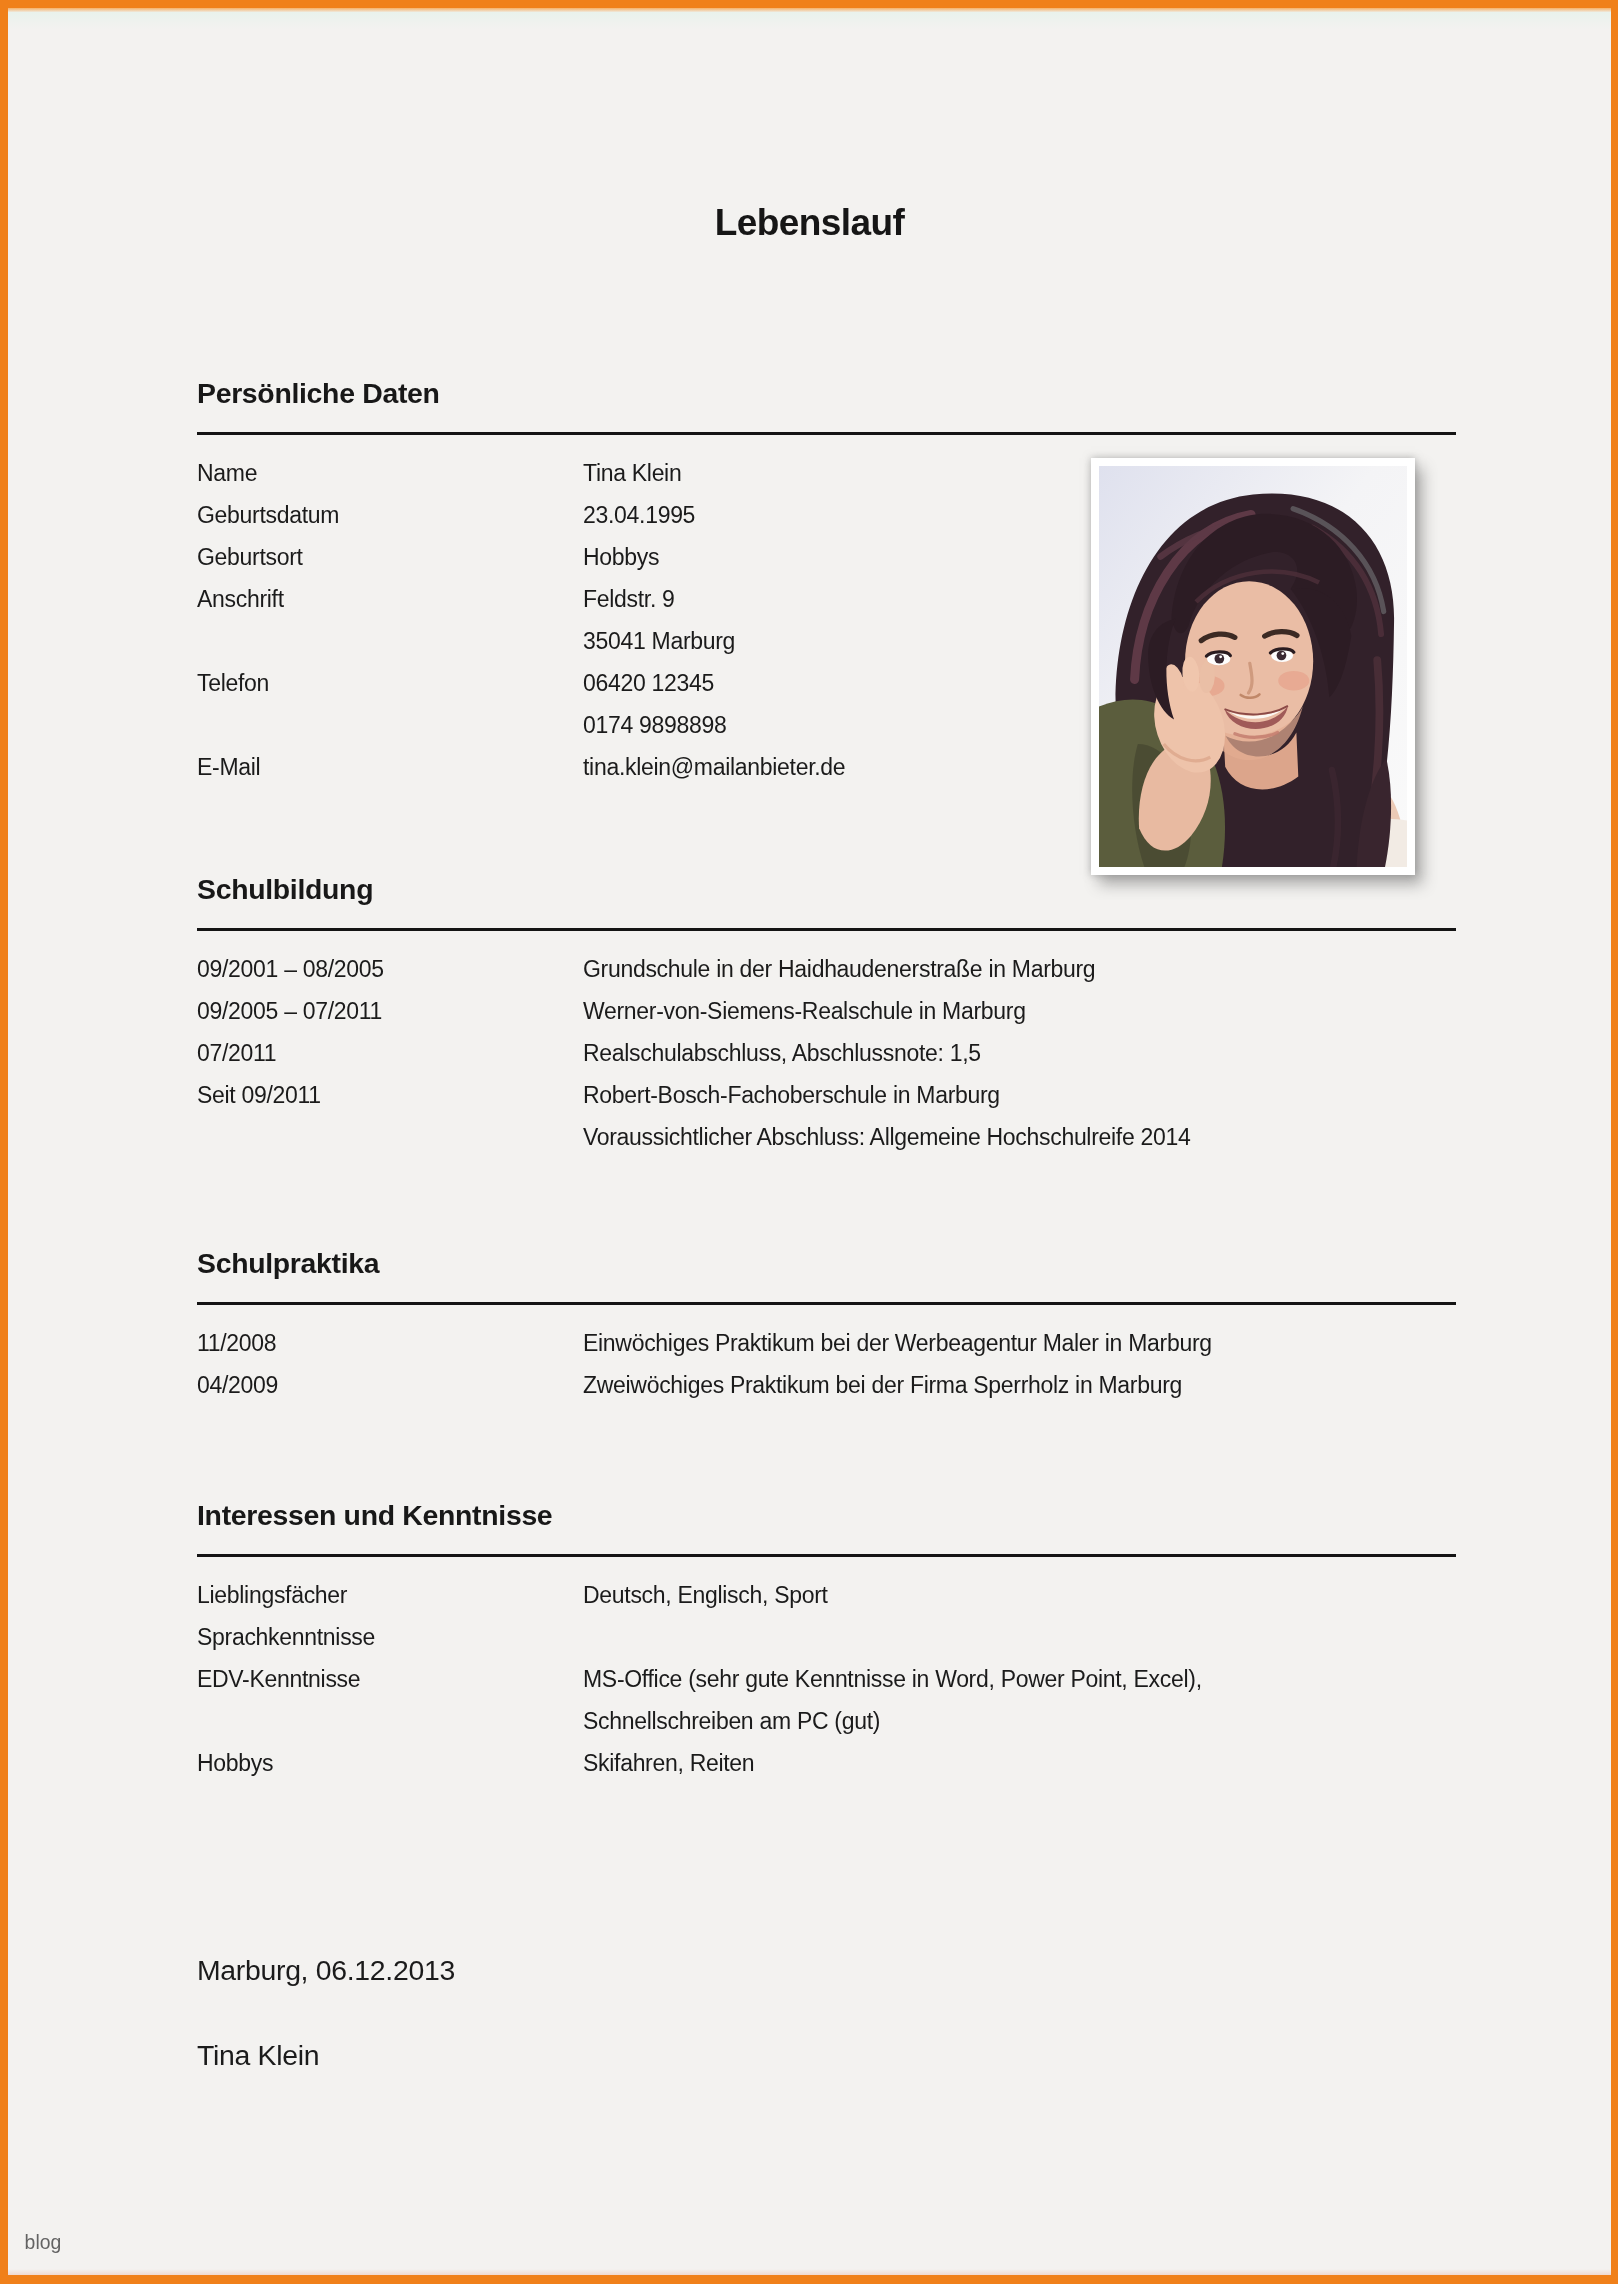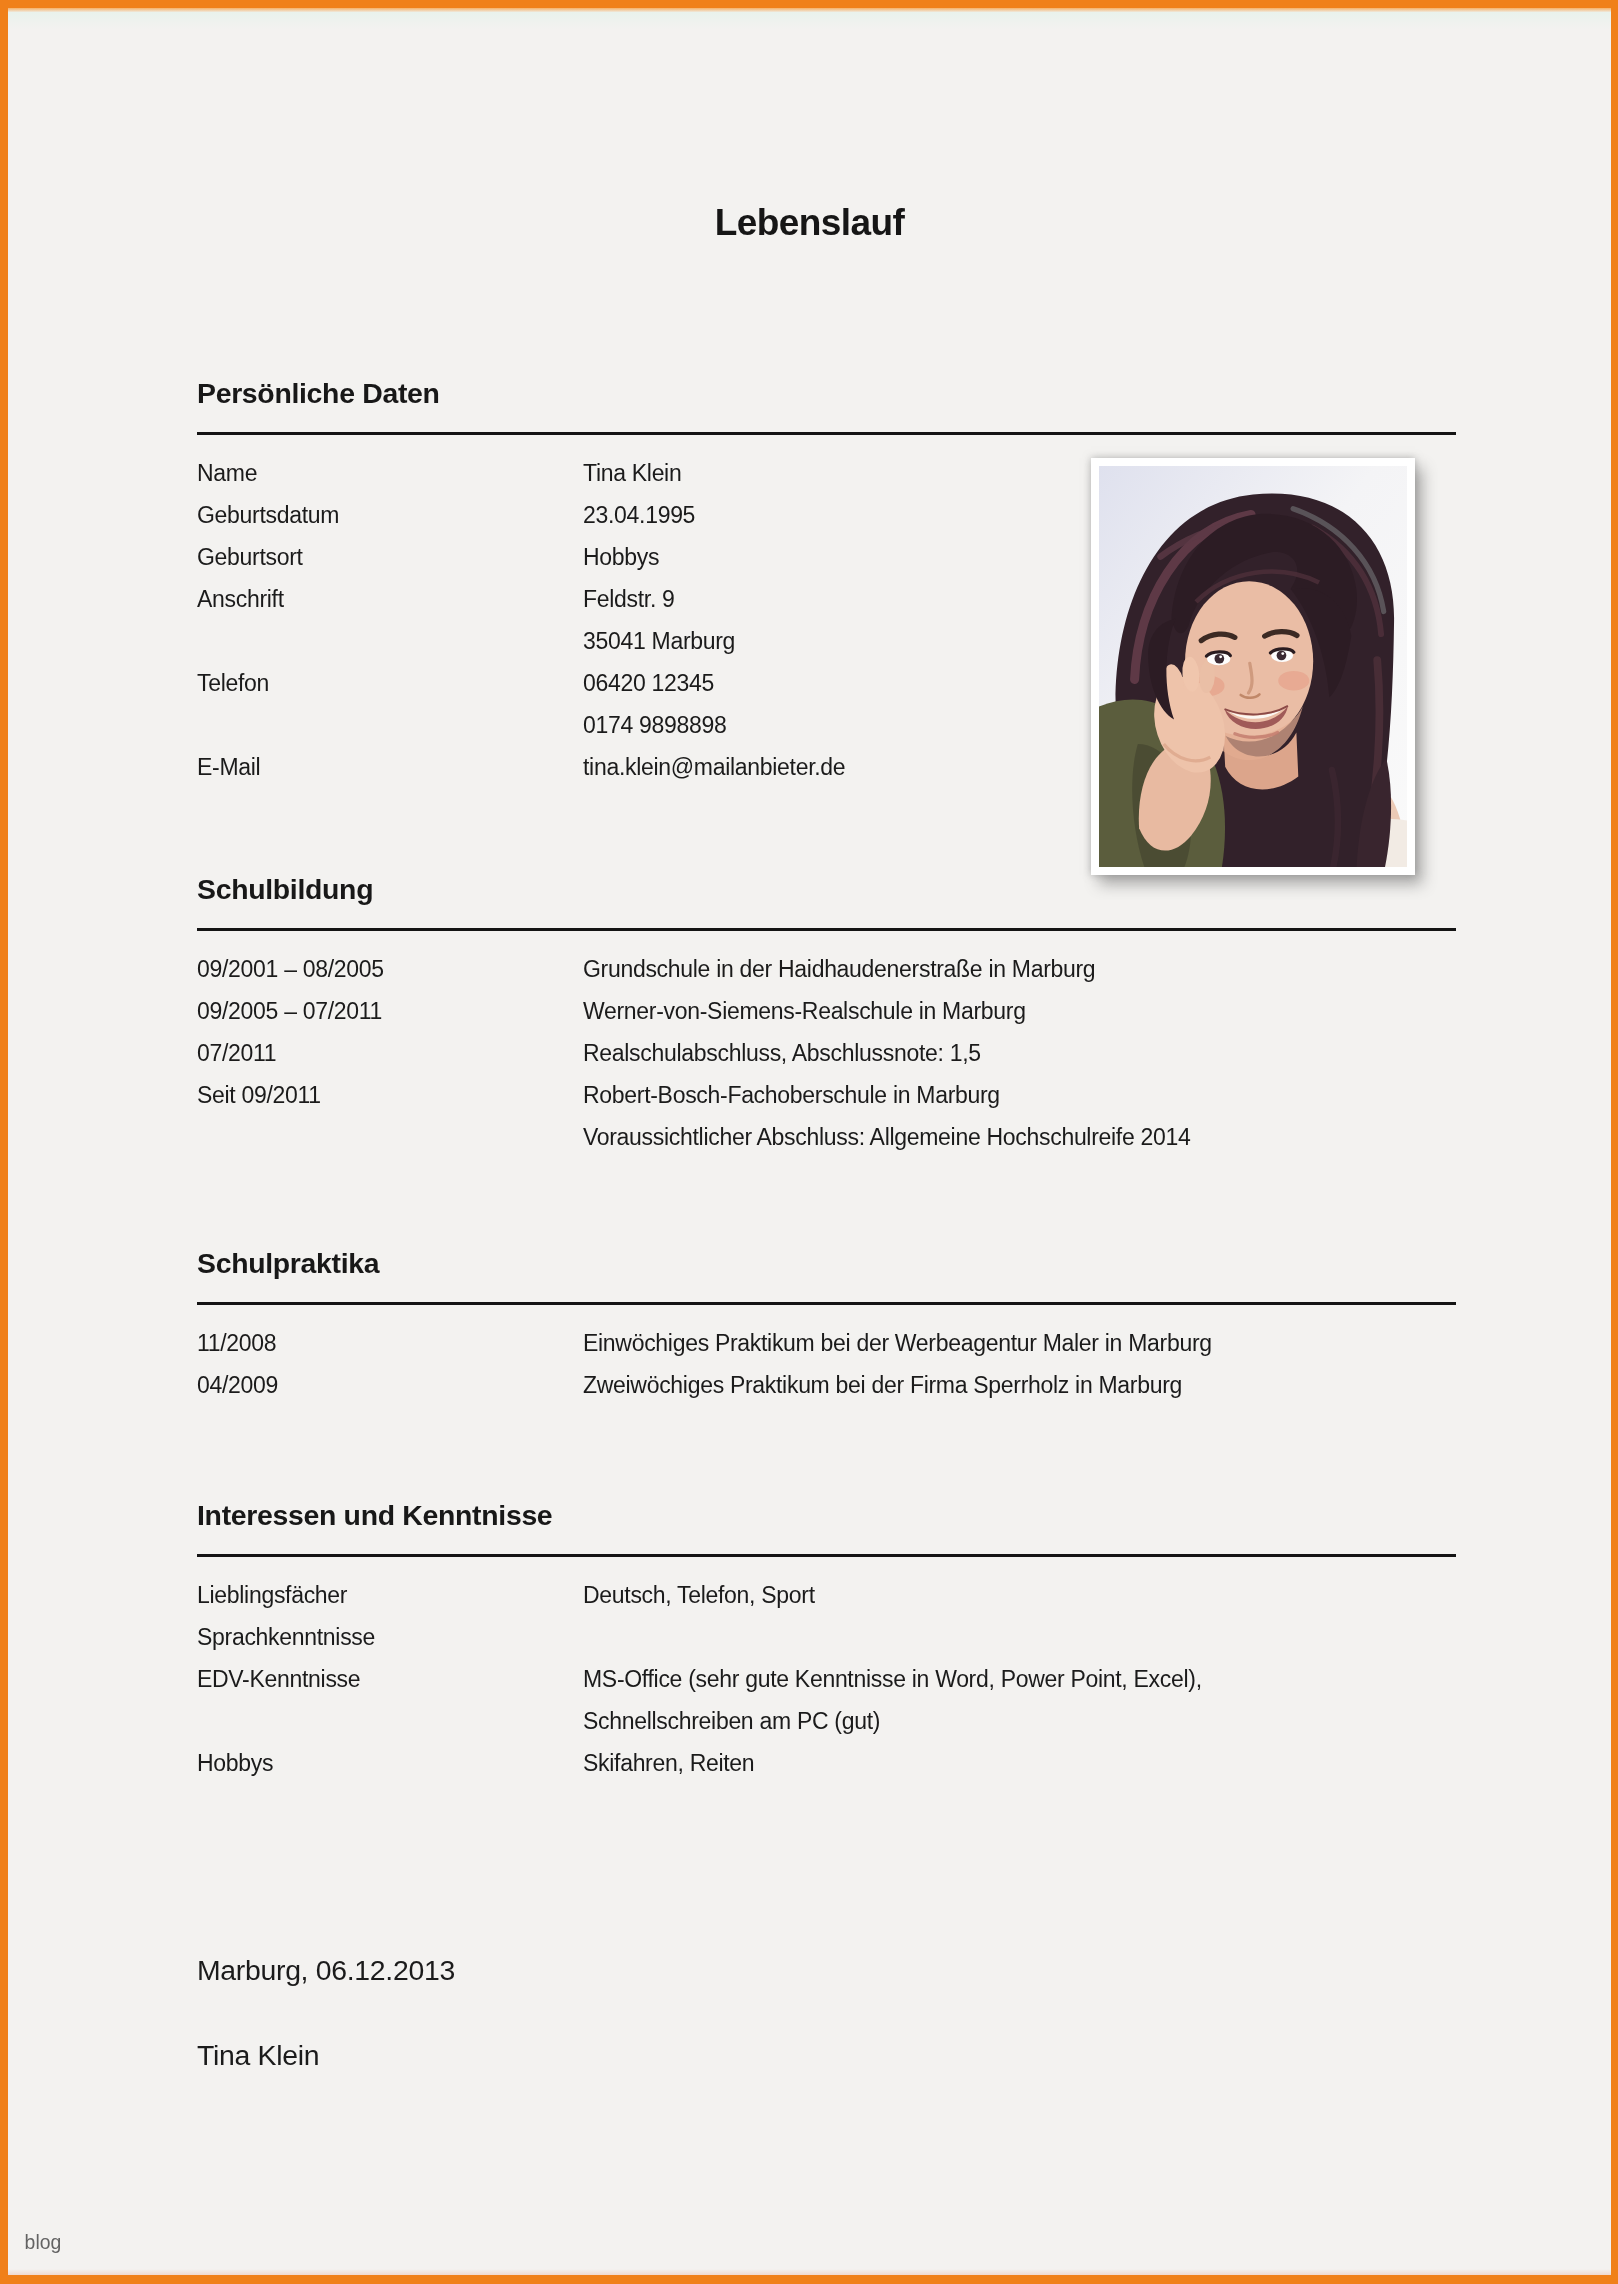--- a/index.html
+++ b/index.html
@@ -161,21 +161,21 @@
   </div>
 </div>
   </section>
 
   <section class="section">
     <div class="sec-heading">Interessen und Kenntnisse</div>
     <div class="sec-rule"></div>
     <div class="sec-rows">
   <div class="row">
     <span class="lbl">Lieblingsfächer</span>
-    <span class="val">Deutsch, Telefon, Sport</span>
+    <span class="val">Deutsch, Englisch, Sport</span>
   </div>
 
   <div class="row">
     <span class="lbl">Sprachkenntnisse</span>
   </div>
 
   <div class="row">
     <span class="lbl">EDV-Kenntnisse</span>
     <span class="val">MS-Office (sehr gute Kenntnisse in Word, Power Point, Excel),</span>
   </div>

